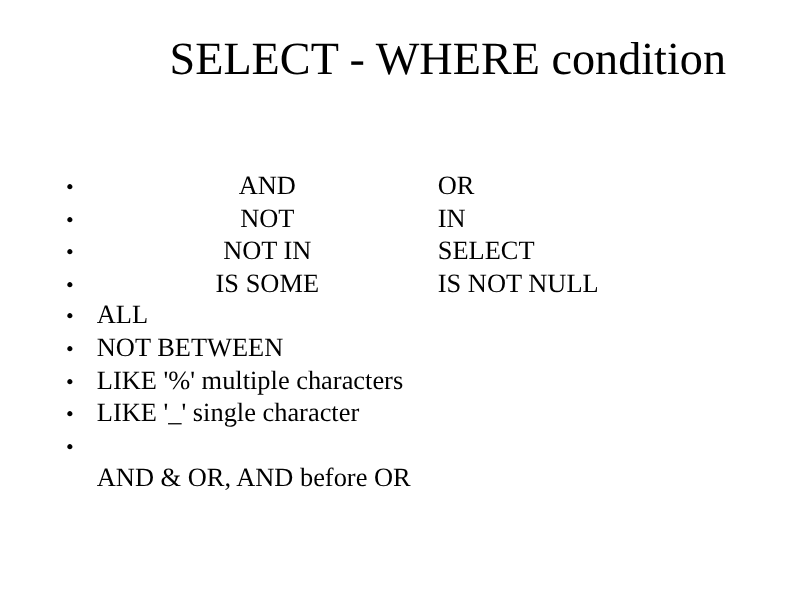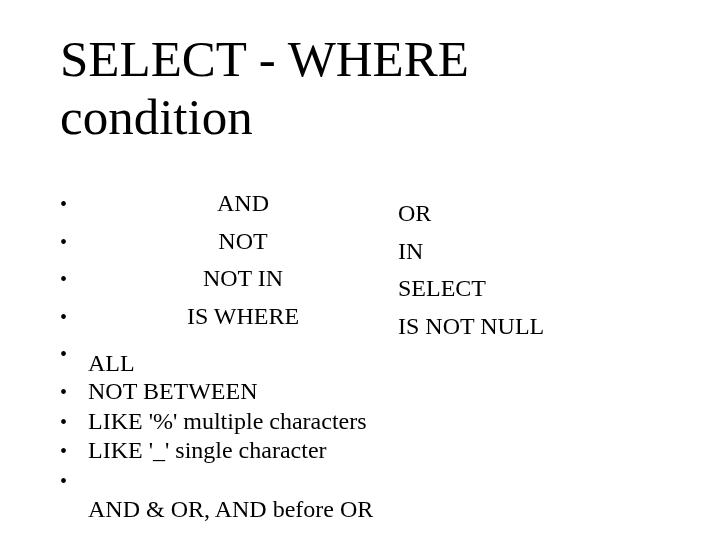--- a/index.html
+++ b/index.html
@@ -9,24 +9,24 @@
     height: 540px;
     background: #ffffff;
     font-family: "Times New Roman", Times, serif;
     color: #000000;
     overflow: hidden;
   }
   .slide {
     padding: 30px 60px 0 60px;
   }
   .title {
-    font-size: 51px;
+    font-size: 42px;
     font-weight: normal;
-    text-align: left;
-    margin: 0 0 44px 0;
+    text-align: right;
+    margin: 0 0 78px 0;
   }
   .content {
     font-size: 24px;
     line-height: 1.15;
   }
   .row {
     display: flex;
     align-items: flex-start;
   }
   .bullet {
@@ -42,21 +42,20 @@
     position: relative;
     top: -2px;
   }
   .col-left {
     width: 310px;
     flex: 0 0 310px;
     text-align: center;
   }
   .col-right {
     flex: 1;
-    margin-top: 10px;
   }
   .wrap-line {
     flex: 1;
   }
   .continuation {
     padding-left: 28px;
     justify-content: flex-end;
   }
 </style>
 </head>
@@ -80,21 +79,21 @@
     </div>
 
     <div class="row">
       <span class="bullet"><span class="bullet-dot">•</span></span>
       <span class="col-left">NOT IN</span>
       <span class="col-right">SELECT</span>
     </div>
 
     <div class="row">
       <span class="bullet"><span class="bullet-dot">•</span></span>
-      <span class="col-left">IS WHERE</span>
+      <span class="col-left">IS SOME</span>
       <span class="col-right">IS NOT NULL</span>
     </div>
 
     <div class="row">
       <span class="bullet"><span class="bullet-dot">•</span></span>
       <span class="col-right">ALL</span>
     </div>
 
     <div class="row">
       <span class="bullet"><span class="bullet-dot">•</span></span>

